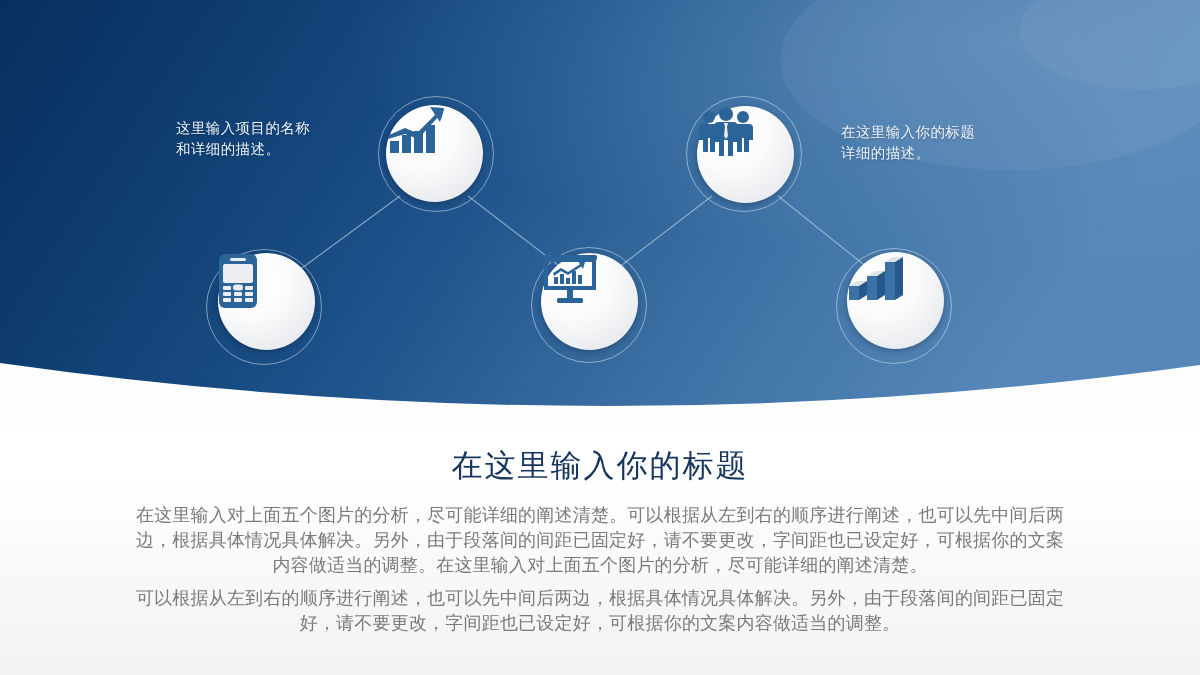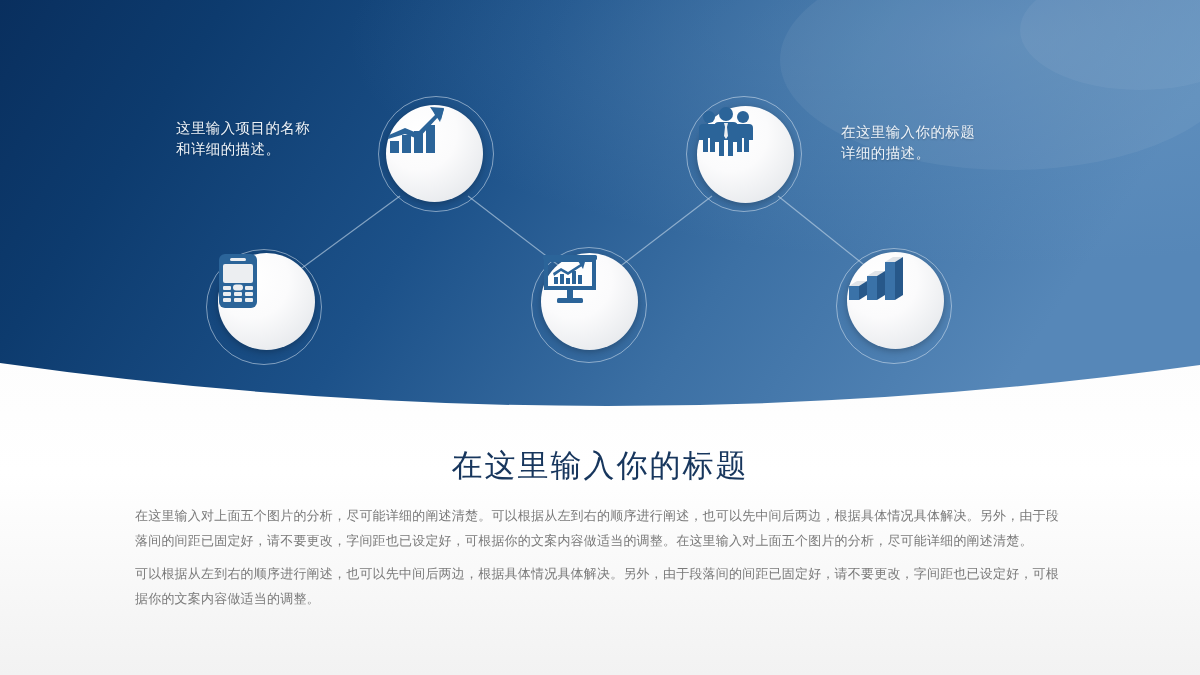--- a/index.html
+++ b/index.html
@@ -80,22 +80,23 @@
     text-align:center;
     color:#17365d;
     font-size:31px;
     line-height:38px;
     letter-spacing:2px;
     margin-top:17px;
   }
 
   .para {
     color:#7a7a7a;
-    font-size:13px;
+    font-size:18px;
     line-height:25px;
+    text-align:center;
     letter-spacing:0.2px;
   }
   #para1 { width:930px; margin:18px auto 0 auto; }
   #para2 { width:930px; margin:8px auto 0 auto; }
 </style>
 </head>
 <body>
 
 <div id="slide">
 

